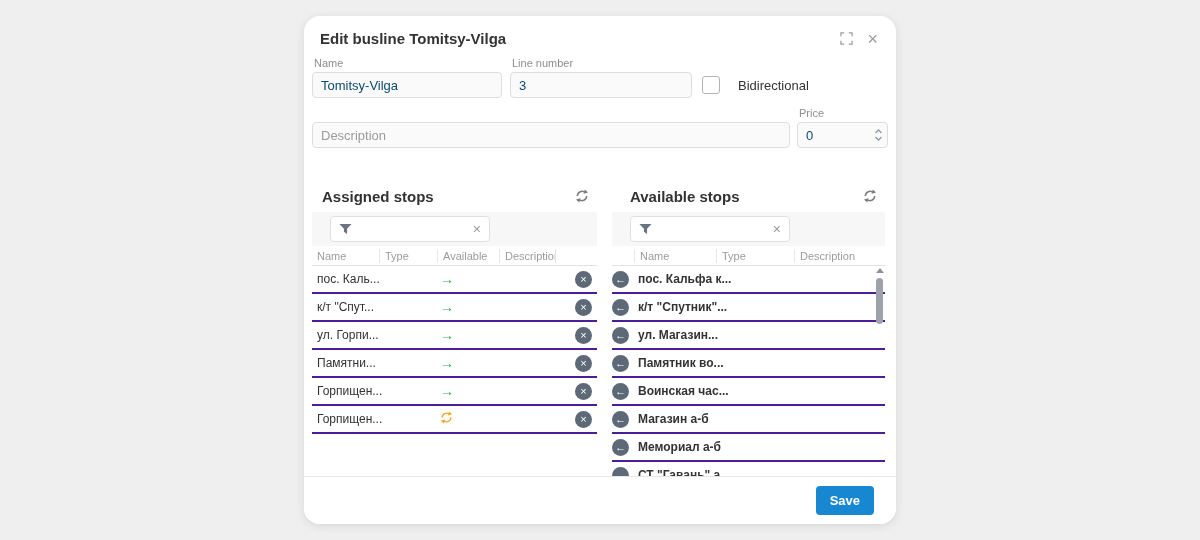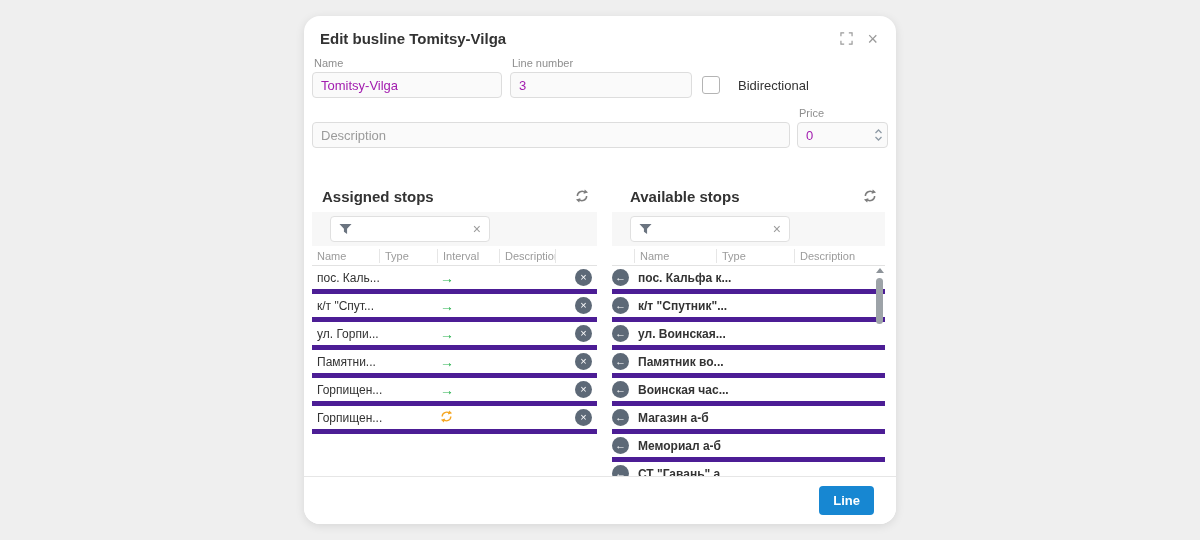--- a/index.html
+++ b/index.html
@@ -18,21 +18,21 @@
   .icon-btn { display:inline-flex; align-items:center; cursor:pointer; background:none; border:none; color:#9b9b9b; }
   .close-glyph { font-size:18px; line-height:14px; color:#9b9b9b; }
 
   
   .form { padding:0 8px; }
   .frow { display:flex; align-items:flex-end; }
   .r1 { margin-top:2px; }
   .r2 { margin-top:9px; }
   .field label { display:block; font-size:11px; color:#8e8e8e; margin:0 0 3px 2px; }
   .tbox { height:26px; width:100%; background:#fafafa; border:1px solid #ddd; border-radius:4px;
-          padding:0 8px; font-size:13px; color:#a21caf; font-family:"Liberation Sans", sans-serif; outline:none; }
+          padding:0 8px; font-size:13px; color:#0c4a6e; font-family:"Liberation Sans", sans-serif; outline:none; }
   .tbox::placeholder { color:#9b9b9b; }
   .w-name { width:190px; }
   .w-line { width:182px; margin-left:8px; }
   .grow { flex:1; }
   .w-num { width:91px; margin-left:7px; }
   .check-group { display:flex; align-items:center; height:26px; margin-left:10px; margin-bottom:0; }
   .checkbox { width:18px; height:18px; border:1px solid #b4b4b4; border-radius:3px; background:#fff; cursor:pointer; }
   .check-label { font-size:13px; color:#333; margin-left:18px; }
   .numbox { position:relative; }
   .numbox .tbox { padding-right:20px; }
@@ -57,21 +57,21 @@
   .filter-text { flex:1; font-size:12px; color:#333; }
   .clear-glyph { color:#9b9b9b; font-size:14px; cursor:pointer; line-height:12px; }
 
   .thead { display:flex; align-items:center; height:20px; border-bottom:1px solid #e2e2e2; }
   .hc { font-size:11px; color:#9b9b9b; padding-left:5px; white-space:nowrap; overflow:hidden; height:14px; line-height:14px; }
   .hc + .hc { border-left:1px solid #e6e6e6; }
   .a-name { width:67px; } .a-type { width:58px; } .a-dir { width:62px; } .a-desc { width:56px; } .a-act { flex:1; }
   .v-act { width:22px; padding-left:0; } .v-name { width:82px; } .v-type { width:78px; } .v-desc { flex:1; }
   .hc.v-act { border-left:none; }
 
-  .trow { display:flex; align-items:center; height:28px; border-bottom:5px solid #4c1d95; }
+  .trow { display:flex; align-items:center; height:28px; border-bottom:2px solid #4c1d95; }
   .cell { font-size:12px; color:#333; white-space:nowrap; }
   .c-name { width:67px; padding-left:5px; overflow:visible; }
   .c-type { width:58px; }
   .c-dir { width:62px; padding-left:3px; }
   .c-desc { width:56px; }
   .c-act { flex:1; display:flex; justify-content:flex-end; padding-right:5px; }
   .cv-act { width:22px; display:flex; align-items:center; }
   .cv-name { padding-left:4px; overflow:visible;font-weight:bold; }
 
   .dir-arrow { font-size:14px; font-weight:700; }
@@ -171,21 +171,21 @@
                 <path d="M0.5 0.5 H13.5 L8.7 5.6 V11.3 L5.3 8.9 V5.6 Z" fill="currentColor"></path>
               </svg>
           </span>
           <span class="filter-text"></span>
           <span class="clear-glyph">×</span>
         </div>
       </div>
       <div class="thead">
         <div class="hc a-name">Name</div>
         <div class="hc a-type">Type</div>
-        <div class="hc a-dir">Interval</div>
+        <div class="hc a-dir">Available</div>
         <div class="hc a-desc">Description</div>
         <div class="hc a-act"></div>
       </div>
       <div id="assigned-rows">
           <div class="trow">
             <div class="cell c-name">пос. Каль...</div>
             <div class="cell c-type"></div>
             <div class="cell c-dir"><span class="dir-arrow" style="color: rgb(39, 177, 76);">→</span></div>
             <div class="cell c-desc"></div>
             <div class="cell c-act">
@@ -295,21 +295,21 @@
                 <button class="circle-btn add">←</button>
               </div>
               <div class="cell cv-name">к/т "Спутник"...</div>
               <div class="cell"></div>
               <div class="cell"></div>
             </div>
             <div class="trow">
               <div class="cell cv-act">
                 <button class="circle-btn add">←</button>
               </div>
-              <div class="cell cv-name">ул. Воинская...</div>
+              <div class="cell cv-name">ул. Магазин...</div>
               <div class="cell"></div>
               <div class="cell"></div>
             </div>
             <div class="trow">
               <div class="cell cv-act">
                 <button class="circle-btn add">←</button>
               </div>
               <div class="cell cv-name">Памятник во...</div>
               <div class="cell"></div>
               <div class="cell"></div>
@@ -350,15 +350,15 @@
         <div class="vscrollbar">
           <span class="sb-up"></span>
           <span class="sb-thumb"></span>
           <span class="sb-down"></span>
         </div>
       </div>
     </div>
   </div>
 
   <div class="footer">
-    <button class="save-btn" style="background: rgb(23, 135, 210);">Line</button>
+    <button class="save-btn" style="background: rgb(23, 135, 210);">Save</button>
   </div>
 </div>
 
 </body></html>

